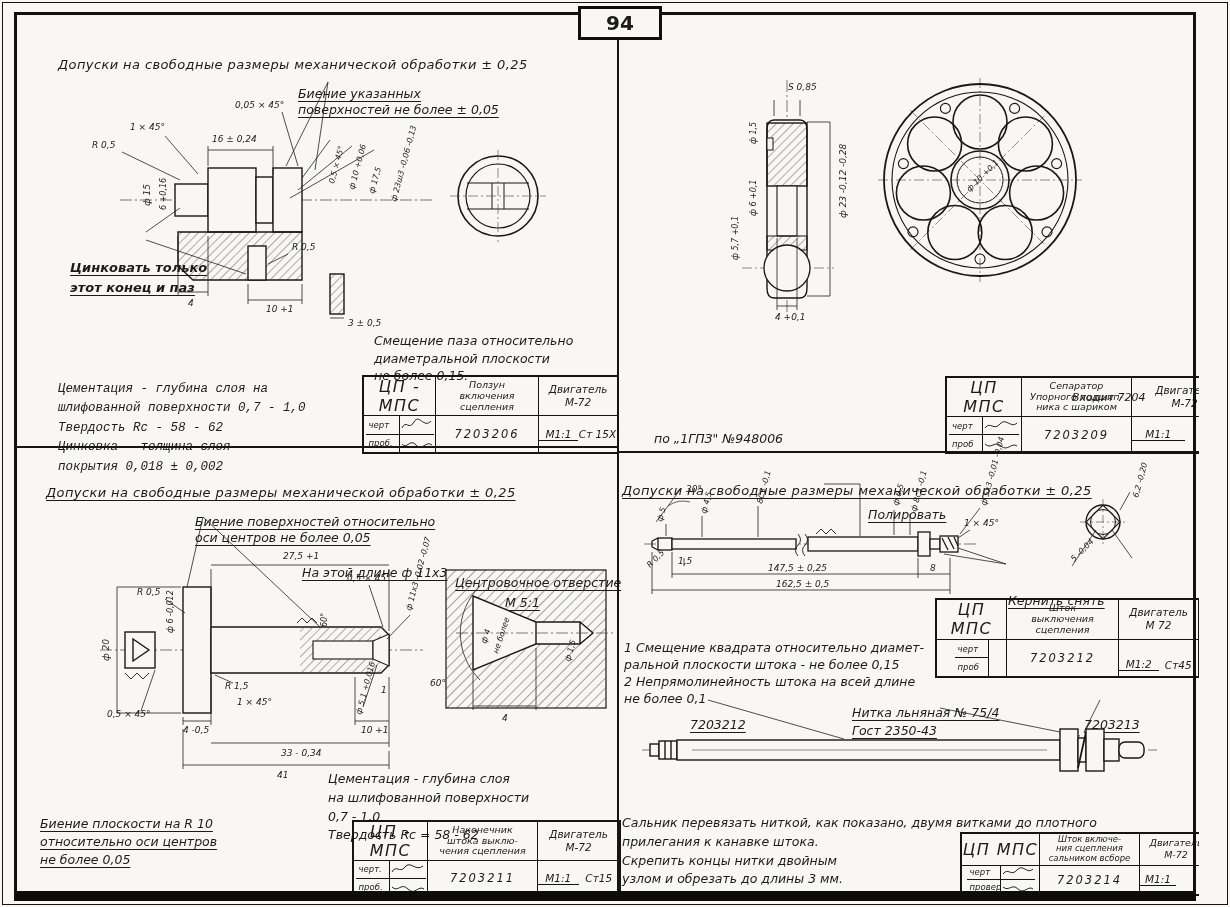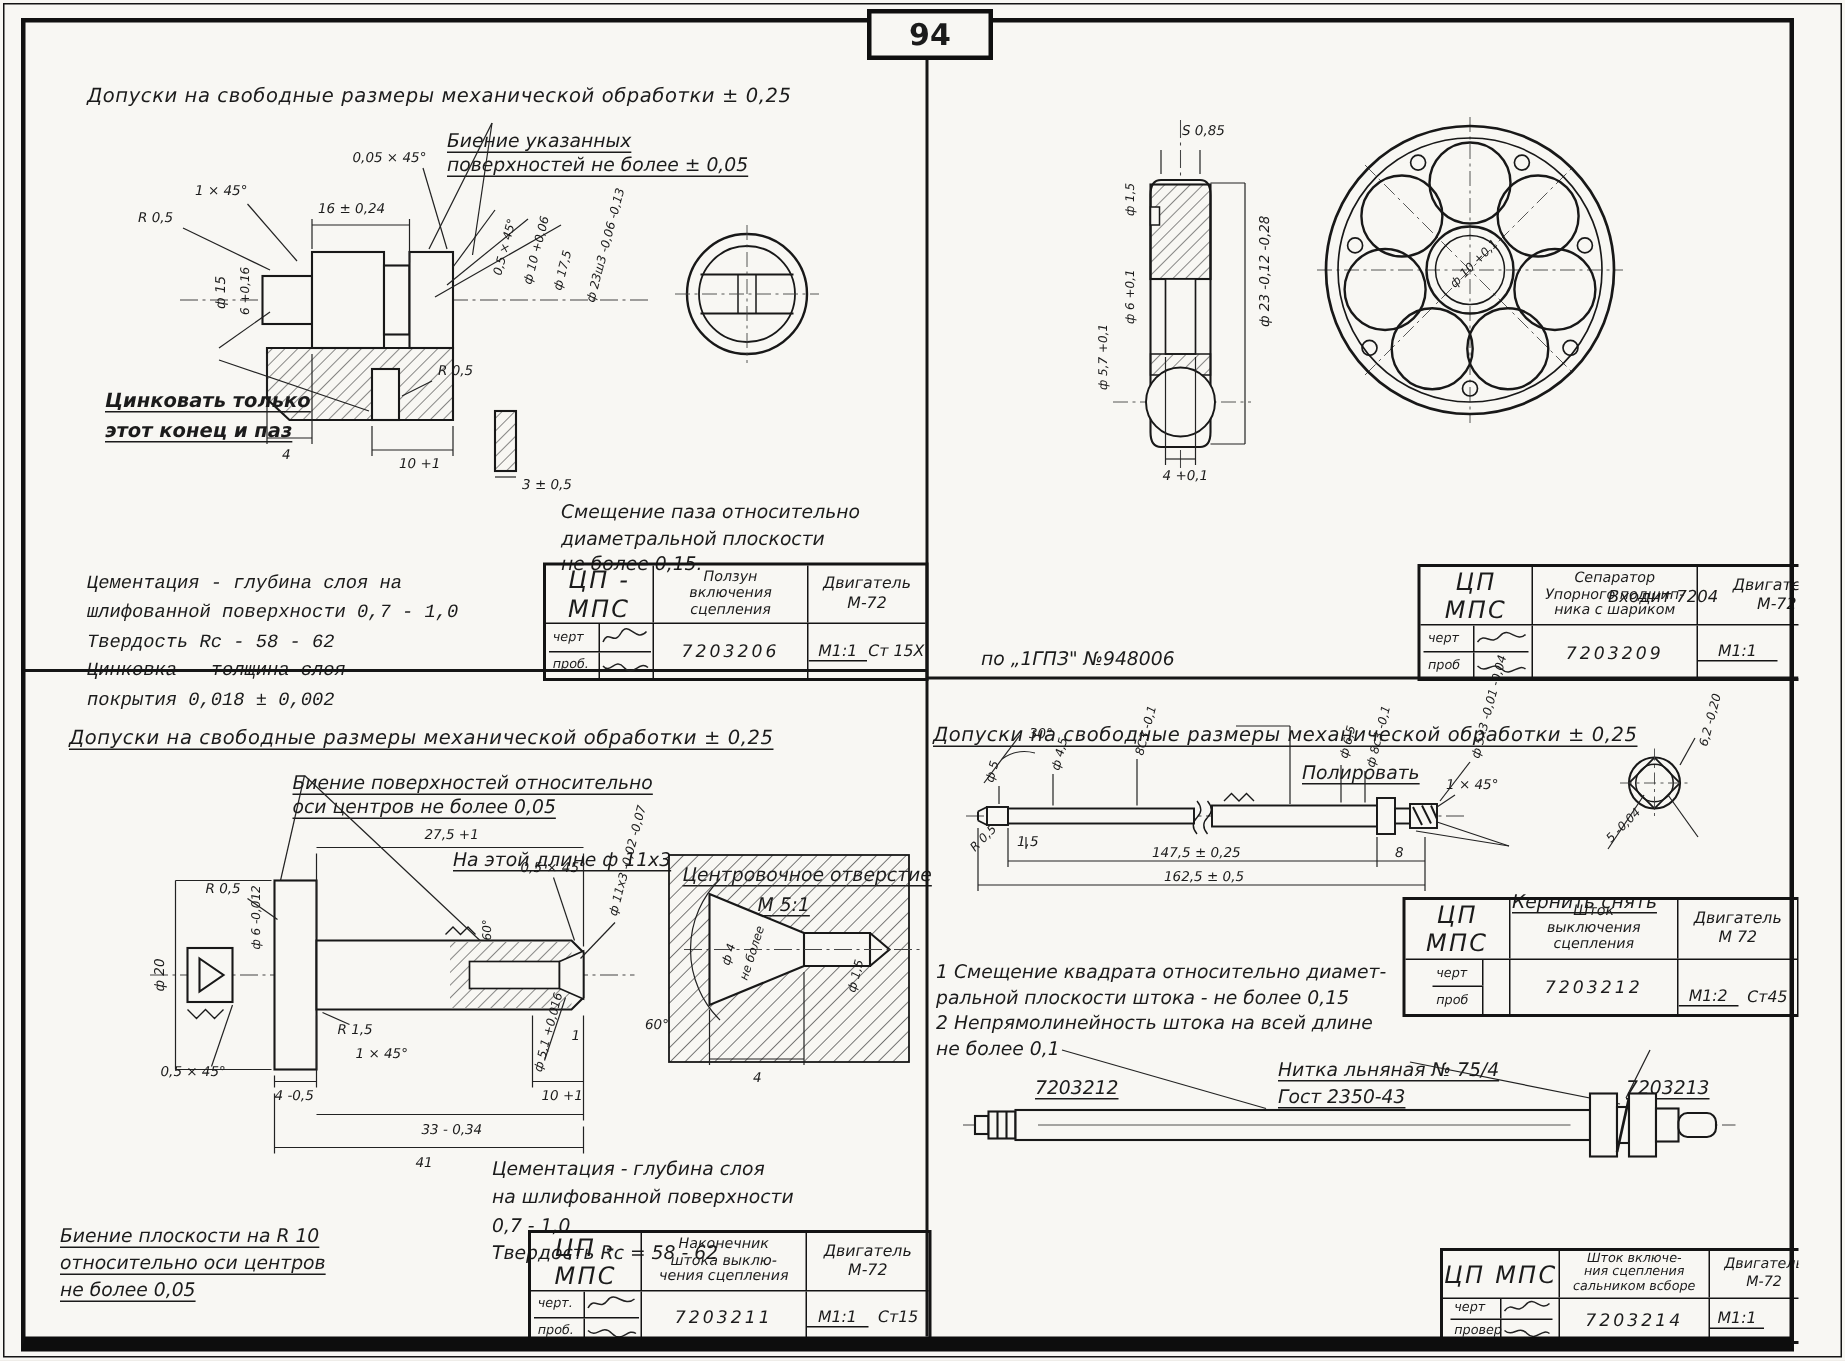--- a/index.html
+++ b/index.html
@@ -527,20 +527,24 @@
       <line x1="60" y1="52" x2="415" y2="52" stroke-width="0.5"></line>
       <rect x="428" y="31" width="18" height="42" fill="#f8f7f3"></rect>
       <rect x="446" y="40" width="8" height="24" fill="#f8f7f3"></rect>
       <line x1="454" y1="34" x2="446" y2="70" stroke-width="1.8"></line>
       <rect x="454" y="31" width="18" height="42" fill="#f8f7f3"></rect>
       <rect x="472" y="41" width="15" height="22" fill="#f8f7f3"></rect>
       <rect x="487" y="44" width="25" height="16" rx="6" fill="#f8f7f3"></rect>
     </g>
   </svg>
 
+  <div class="hw note" style="left:622px;top:782px;line-height:1.5;">Сальник перевязать  ниткой, как  показано, двумя  витками до плотного
+прилегания к канавке штока.
+Скрепить концы нитки двойным
+узлом и обрезать до длины 3 мм.</div>
 
   <div class="tb" style="left:960px;top:832px;width:250px;height:60px;">
     <div class="tb-r tb-r1">
       <div class="c org" style="width:78px;">ЦП МПС</div>
       <div class="c name" style="width:100px;font-size:8.5px;">Шток включе-
 ния сцепления
 сальником всборе</div>
       <div class="c eng" style="flex:1;font-size:9.5px;">Двигатель
 М-72</div>
     </div>

